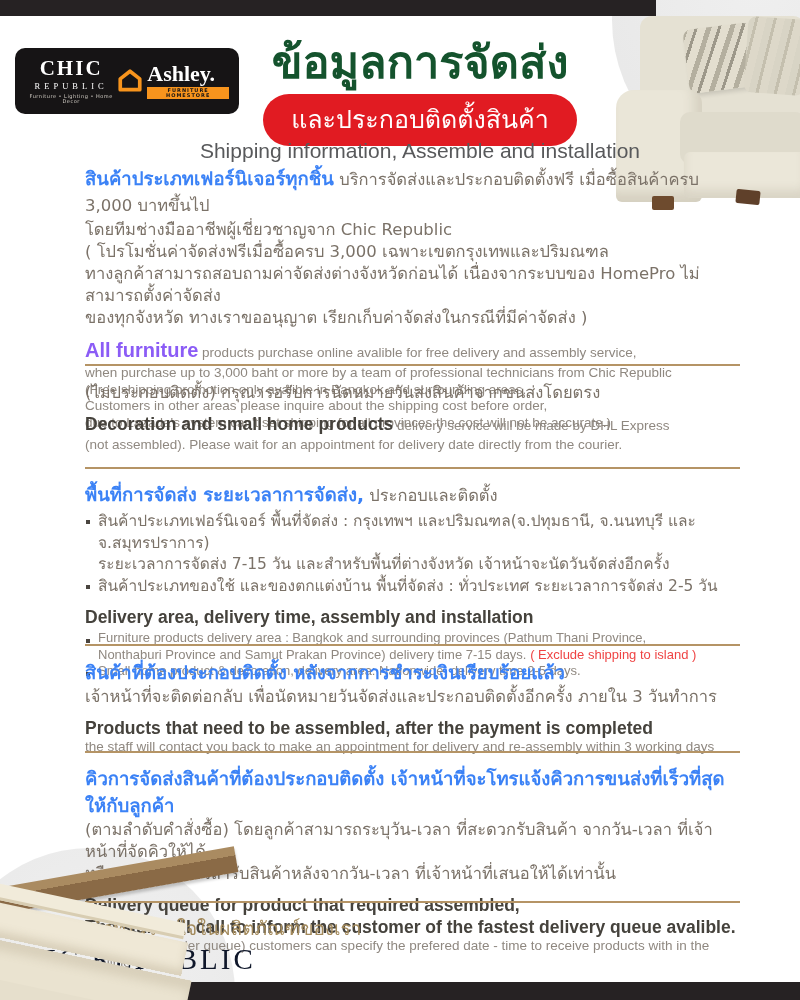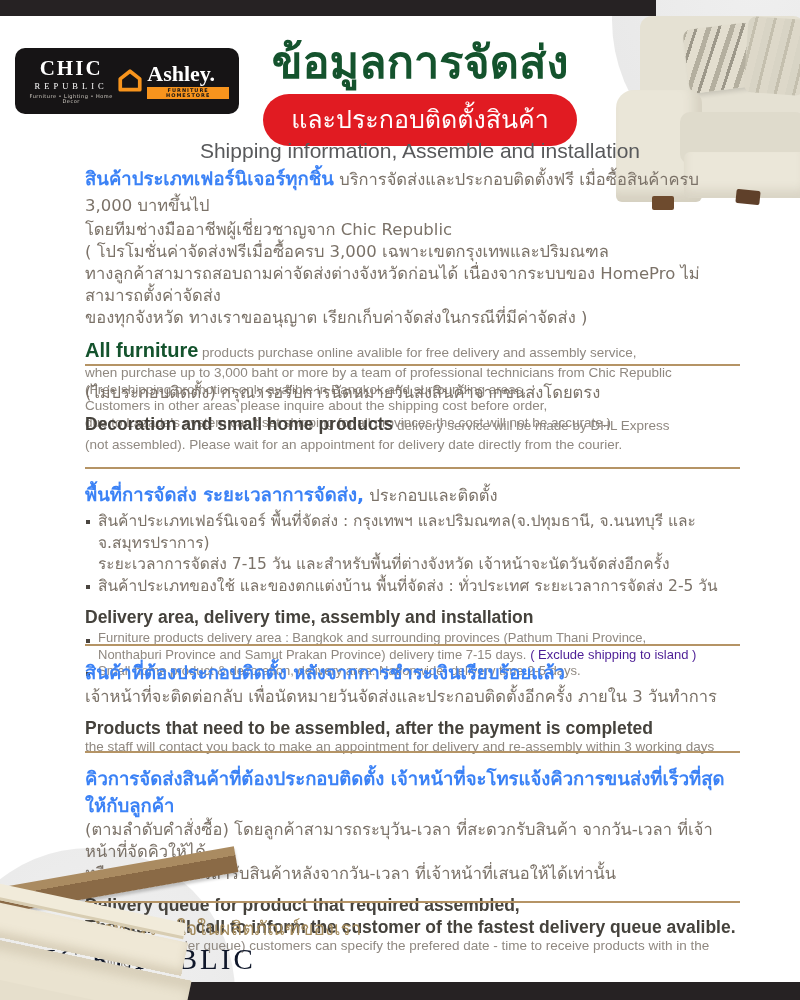--- a/index.html
+++ b/index.html
@@ -75,32 +75,32 @@
 
   
   .sec { position:absolute; left:85px; width:660px; z-index:3; }
   .rule { position:absolute; left:85px; width:655px; height:2px; background:#b59465; z-index:3; }
 
   .th-lead { font-size:18.5px; font-weight:bold; color:#3b82f6; }
   .th-rest { font-size:16.5px; font-weight:normal; color:#7b7268; }
   .th-line { font-size:16.5px; color:#7b7268; line-height:22px; }
   .th-head-line { line-height:26px; }
 
-  .en-lead { font-size:20px; font-weight:bold; color:#14532d; }
+  .en-lead { font-size:20px; font-weight:bold; color:#8b5cf6; }
   .en-head { font-size:17.5px; font-weight:bold; color:#45423c; line-height:22px; font-family:"Liberation Sans", sans-serif; }
   .en-rest { font-size:13.5px; color:#8f8880; font-weight:normal; }
   .en-line { font-size:13.5px; color:#8f8880; line-height:16.5px; font-family:"Liberation Sans", sans-serif; }
   .en-block { margin-top:9px; }
 
   .bullets { margin-top:2px; }
   .b-item { position:relative; padding-left:13px; }
   .b-item::before { content:""; position:absolute; left:1px; top:9px; width:4px; height:4px; background:#4a453f; }
   .th-bullet { font-size:15.5px; color:#7b7268; line-height:21.5px; }
   .en-bullet { font-size:13px; color:#8f8880; line-height:16.5px; font-family:"Liberation Sans", sans-serif; }
-  .en-bullet .red { color:#4c1d95; }
+  .en-bullet .red { color:#ef4444; }
   .b-cont { padding-left:13px; }
 
   
   .footer { position:absolute; left:0; top:916px; width:800px; text-align:left; z-index:3; }
   .thanks { font-size:19px; color:#a38a5c; line-height:24px; }
   .brand { font-size:29px; color:#0f172a; font-family:"Liberation Serif", serif; letter-spacing:3px; margin-top:3px; }
 </style>
 </head>
 <body>
 

